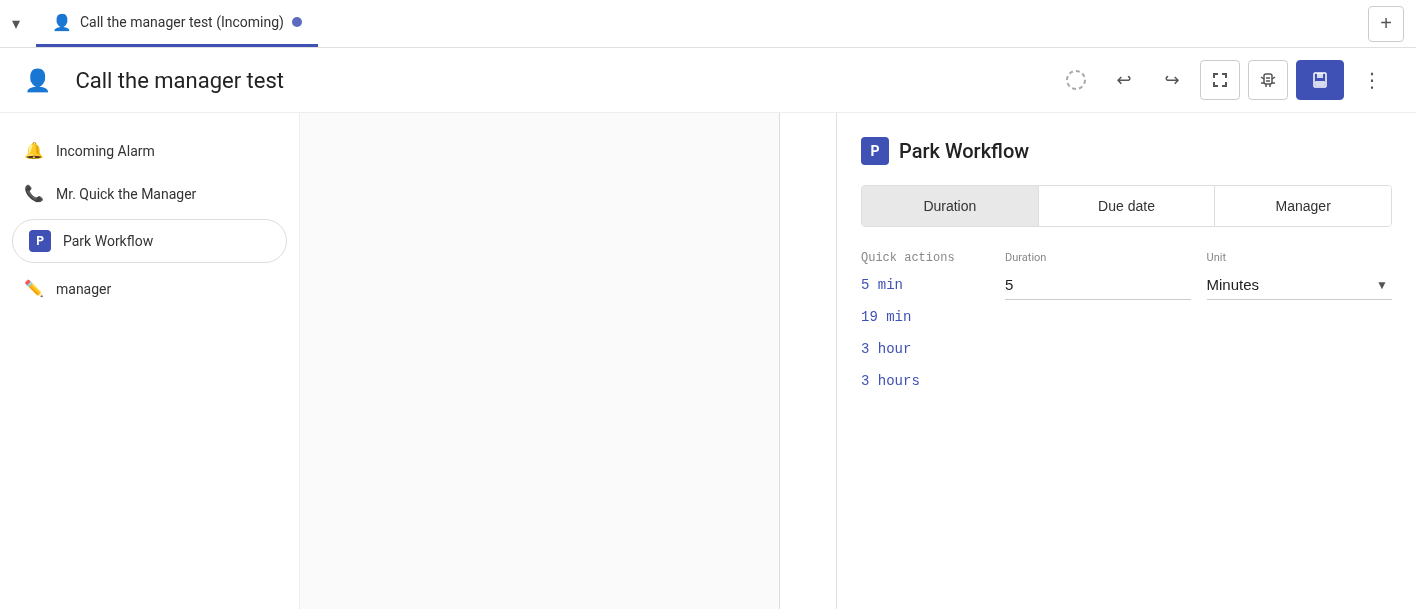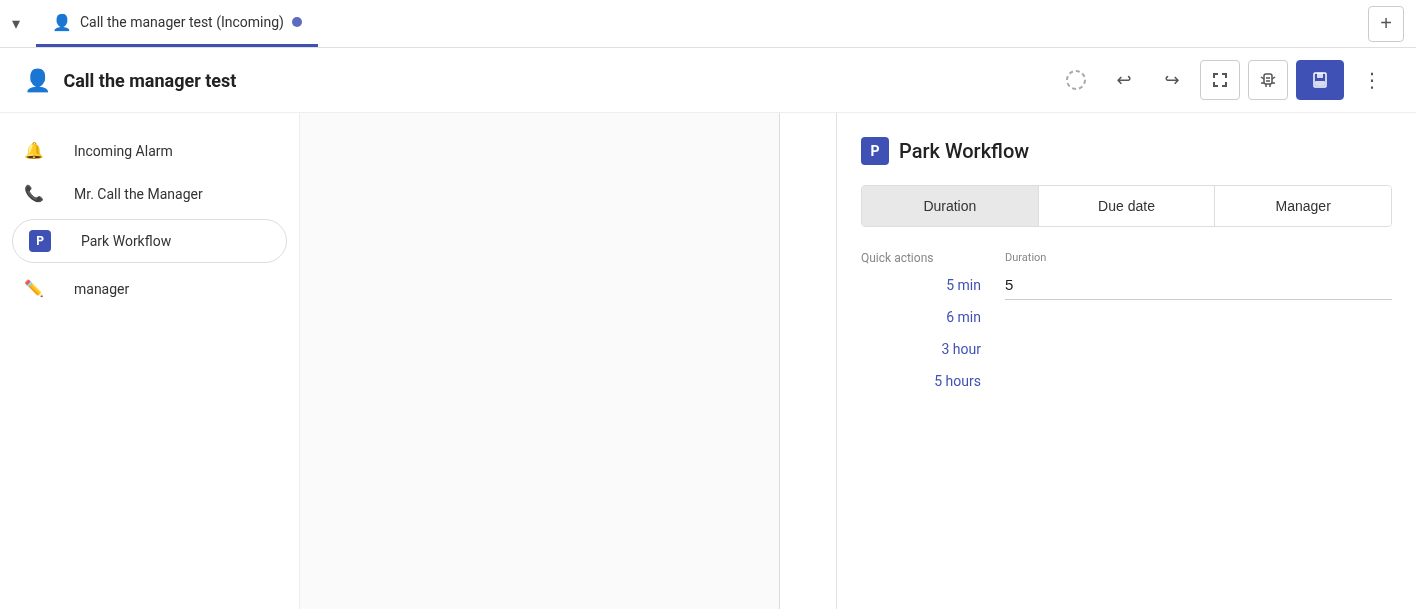--- a/index.html
+++ b/index.html
@@ -65,23 +65,24 @@
       justify-content: space-between;
       padding: 12px 24px;
       border-bottom: 1px solid #eee;
     }
     .main-header-left {
       display: flex;
       align-items: center;
       gap: 12px;
     }
     .main-header-left .title {
-      font-size: 18px;
-      font-weight: 700;
+      font-size: 22px;
+      font-weight: 400;
       color: #222;
+      margin-left: 12px;
     }
     .main-header-right {
       display: flex;
       align-items: center;
       gap: 8px;
     }
     .icon-btn {
       width: 40px;
       height: 40px;
       border: 1px solid #ccc;
@@ -132,21 +133,20 @@
       padding: 10px 16px;
     }
     .workflow-item .item-icon {
       font-size: 16px;
       color: #555;
       width: 20px;
       text-align: center;
     }
     .workflow-item .item-label {
       font-size: 14px;
-      margin-left: 18px;
     }
     .workflow-item .item-badge {
       width: 22px;
       height: 22px;
       background: #3f51b5;
       color: #fff;
       border-radius: 4px;
       display: flex;
       align-items: center;
       justify-content: center;
@@ -231,34 +231,34 @@
     }
 
     
     .panel-body {
       display: flex;
       gap: 24px;
     }
     .quick-actions {
       width: 120px;
       flex-shrink: 0;
+      font-family: Liberation Mono, monospace;
     }
     .quick-actions-label {
       font-size: 12px;
       color: #888;
       margin-bottom: 12px;
     }
     .quick-action-link {
       display: block;
       color: #3f51b5;
       font-size: 14px;
       cursor: pointer;
       margin-bottom: 16px;
       text-decoration: none;
-      text-align: right;
     }
 
     .duration-form {
       flex: 1;
     }
     .form-row {
       display: flex;
       gap: 16px;
     }
     .form-group {
@@ -382,21 +382,21 @@
 
   <div class="workflow-list">
 
     <div class="workflow-item">
       <span class="item-icon">🔔</span>
       <span class="item-label">Incoming Alarm</span>
     </div>
 
     <div class="workflow-item">
       <span class="item-icon">📞</span>
-      <span class="item-label">Mr. Call the Manager</span>
+      <span class="item-label">Mr. Quick the Manager</span>
     </div>
 
     <div class="workflow-item selected">
       <span class="item-badge">P</span>
       <span class="item-label">Park Workflow</span>
     </div>
 
     <div class="workflow-item">
       <span class="item-icon">✏️</span>
       <span class="item-label">manager</span>
@@ -420,29 +420,40 @@
         <button class="panel-tab active">Duration</button>
         <button class="panel-tab">Due date</button>
         <button class="panel-tab">Manager</button>
       </div>
 
       <div class="panel-body">
 
         <div class="quick-actions">
           <div class="quick-actions-label">Quick actions</div>
           <a class="quick-action-link">5 min</a>
-          <a class="quick-action-link">6 min</a>
+          <a class="quick-action-link">19 min</a>
           <a class="quick-action-link">3 hour</a>
-          <a class="quick-action-link">5 hours</a>
+          <a class="quick-action-link">3 hours</a>
         </div>
 
         <div class="duration-form">
           <div class="form-row">
             <div class="form-group">
               <label>Duration</label>
               <input type="text" value="5" style="">
             </div>
+            <div class="form-group">
+              <label>Unit</label>
+              <div class="select-wrapper">
+                <select>
+                  <option>Minutes</option>
+                  <option>Hours</option>
+                  <option>Days</option>
+                </select>
+                <span class="select-arrow">▼</span>
+              </div>
+            </div>
           </div>
         </div>
       </div>
     </div>
   </div>
 </div>
 
 </body></html>

